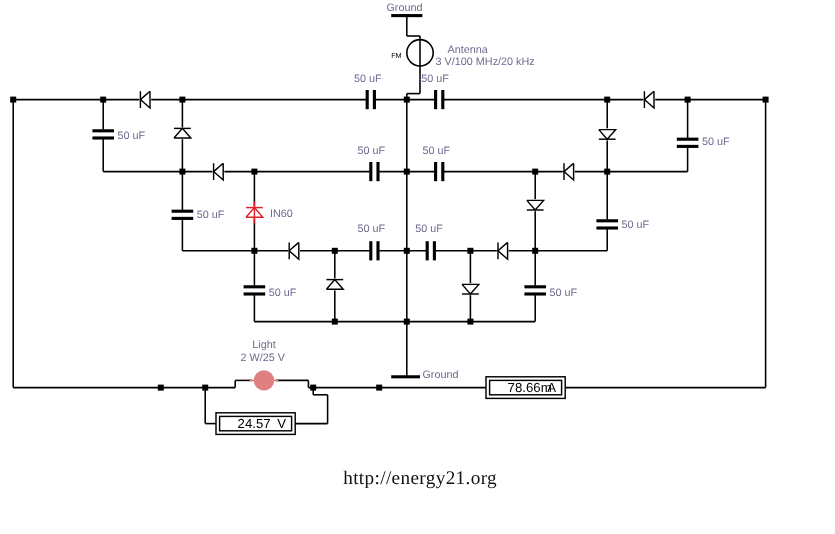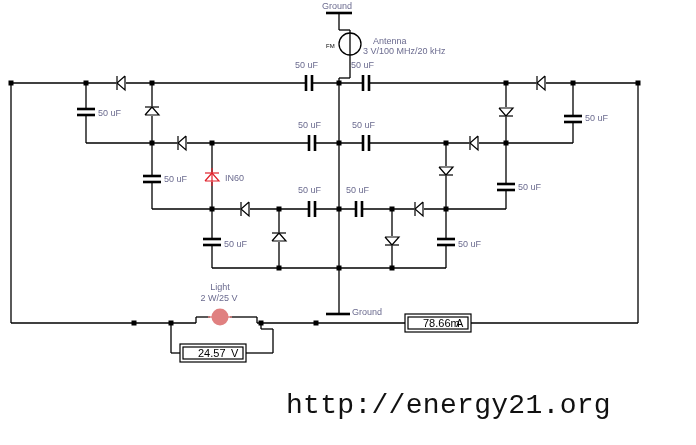--- a/index.html
+++ b/index.html
@@ -6,21 +6,21 @@
   body { width:696px; height:445px; position:relative; overflow:hidden; font-family:"Liberation Sans", sans-serif; }
   #schem { position:absolute; left:0; top:0; }
   .lbl { font-family:"Liberation Sans", sans-serif; font-size:9px; fill:#6b6b8f; }
   .wire { stroke:#000; stroke-width:1.3; fill:none; }
   .plate { stroke:#000; stroke-width:2.6; }
   .dio { stroke:#000; stroke-width:1.2; fill:none; }
   .dio-red { stroke:#e0202a; stroke-width:1.2; fill:none; }
   .meter-outer { fill:#fff; stroke:#000; stroke-width:1.2; }
   .meter-inner { fill:#fff; stroke:#000; stroke-width:1.2; }
   .meter-text { font-family:"Liberation Sans", sans-serif; font-size:11px; fill:#000; }
-  .url { position:absolute; left:286px; top:390px; font-family:Liberation Mono, monospace; font-size:28px; color:#111; letter-spacing:0.3px; }
+  .url { position:absolute; left:286px; top:390px; font-family:Liberation Serif, serif; font-size:16px; color:#111; letter-spacing:0.3px; }
 </style>
 </head>
 <body>
 
 <svg id="schem" width="696" height="445" viewBox="0 0 696 445">
 
   <g>
     <line class="plate" x1="326" y1="13" x2="352" y2="13"></line>
     <line class="wire" x1="339" y1="13" x2="339" y2="30"></line>
     <line class="wire" x1="350" y1="30" x2="339" y2="30"></line>

